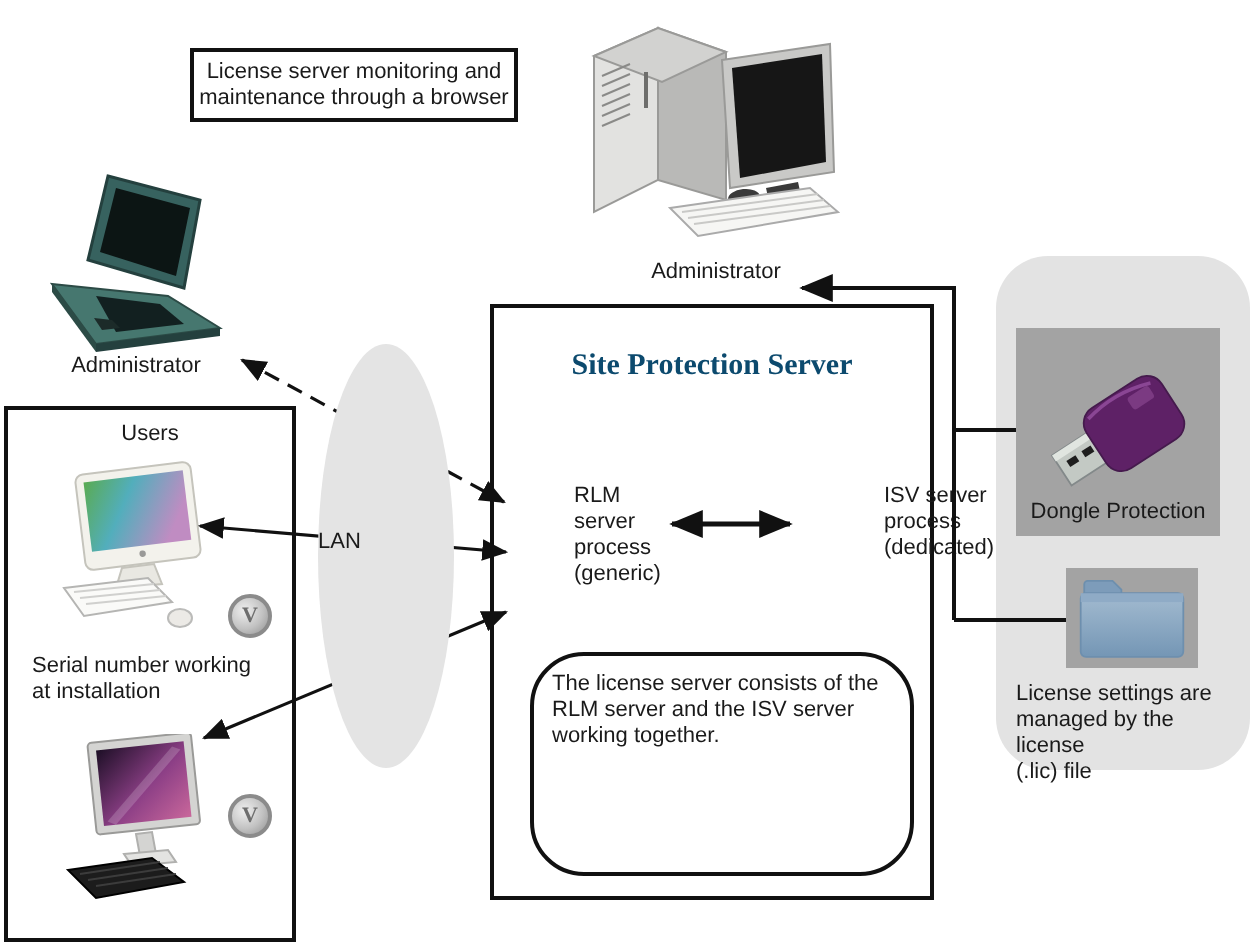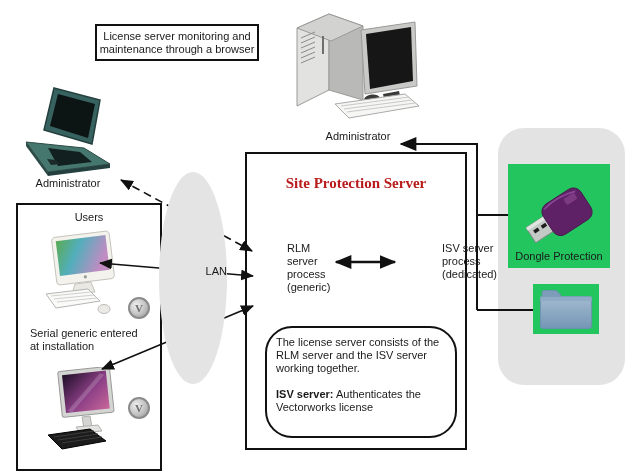--- a/index.html
+++ b/index.html
@@ -5,30 +5,30 @@
   * { margin:0; padding:0; box-sizing:border-box; }
   body { font-family:"Liberation Sans", sans-serif; background:#fff; }
   .canvas { position:relative; width:628px; height:476px; background:#fff; overflow:hidden; }
   .abs { position:absolute; }
   .lbl { font-size:11px; line-height:13px; color:#1a1a1a; }
   .center { text-align:center; }
   .pre { white-space:pre-line; }
 
   .note-box { left:95px; top:24px; width:164px; height:37px; border:2px solid #111;
               display:flex; align-items:center; justify-content:center; }
-  .users-box { left:16px; top:203px; width:146px; height:268px; border:2px solid #111; }
+  .users-box { left:2px; top:203px; width:146px; height:268px; border:2px solid #111; }
   .server-box { left:245px; top:152px; width:222px; height:298px; border:2px solid #111; }
-  .server-title { margin-top:21px; text-align:center; font:bold 15px "Liberation Serif", serif; color:#b91c1c; }
+  .server-title { margin-top:21px; text-align:center; font:bold 15px "Liberation Serif", serif; color:#0c4a6e; }
   .info-box { left:18px; top:172px; width:192px; height:112px; border:2px solid #111;
               border-radius:27px; padding:8px 9px; font-size:11px; line-height:13px; color:#1a1a1a; }
   .info-gap { height:13px; }
   .lan { left:159px; top:172px; width:68px; height:212px; border-radius:50%;
-         background:#e4e4e4; display:flex; align-items:center; justify-content:flex-end; z-index:6; }
+         background:#e4e4e4; display:flex; align-items:center; justify-content:flex-start; z-index:6; }
   .panel { left:498px; top:128px; width:127px; height:257px; border-radius:26px; background:#e3e3e3; }
-  .card { position:absolute; background:#22c55e; }
+  .card { position:absolute; background:#a3a3a3; }
   .dongle-card { left:10px; top:36px; width:102px; height:104px; display:flex; flex-direction:column;
                  align-items:center; justify-content:flex-end; padding-bottom:5px; }
   .folder-card { left:35px; top:156px; width:66px; height:50px; display:flex; align-items:center; justify-content:center; }
   .vbadge { width:22px; height:22px; border-radius:50%;
             background:radial-gradient(circle at 35% 35%, #efefef, #c2c2c2 55%, #909090);
             border:2px solid #8b8b8b; display:flex; align-items:center; justify-content:center;
             font:bold 11px "Liberation Serif", serif; color:#6e6e6e; }
   .overlay { left:0; top:0; z-index:5; pointer-events:none; }
 </style>
 </head>
@@ -100,21 +100,21 @@
         <line x1="7" y1="66" x2="47" y2="62"></line>
           <line x1="10" y1="69" x2="50" y2="65"></line>
         <line x1="13" y1="72" x2="53" y2="68"></line>
       </g>
       <ellipse cx="60" cy="79" rx="6" ry="4.5" fill="#eceae6" stroke="#bbbbb9"></ellipse>
     </svg>
     <div class="abs vbadge" style="left:110px; top:92px;">
       <span>V</span>
     </div>
 
-    <div class="abs lbl pre" style="left:12px; top:122px; width:128px;">Serial generic entered
+    <div class="abs lbl pre" style="left:12px; top:122px; width:128px;">Serial number working
 at installation</div>
 
     <svg class="abs" style="left:26px; top:162px;" width="80" height="90" viewBox="0 0 80 90">
       <defs>
         <linearGradient id="g_mon" x1="0" y1="0" x2="1" y2="1">
           <stop offset="0" stop-color="#1d0f26"></stop>
             <stop offset="0.55" stop-color="#8c3f86"></stop>
           <stop offset="1" stop-color="#c9679b"></stop>
         </linearGradient>
       </defs>
@@ -146,21 +146,20 @@
     <div class="abs lbl pre" style="left:40px; top:88px;">RLM
 server
 process
 (generic)</div>
     <div class="abs lbl pre" style="left:159px; top:88px;margin-left:36px;">ISV server
 process
 (dedicated)</div>
     <div class="abs info-box">
       <div>The license server consists of the RLM server and the ISV server working together.</div>
       <div class="info-gap"></div>
-      <div><b>ISV server:</b><span> Authenticates the Vectorworks license</span></div>
     </div>
   </div>
 
   <div class="abs panel">
 
     <div class="card dongle-card">
       <svg width="92" height="70" viewBox="0 0 92 78">
         <g transform="rotate(-33 46 40)">
           <rect x="8" y="31" width="25" height="20" fill="#c3c9c4" stroke="#83898a"></rect>
           <rect x="8" y="31" width="25" height="4" fill="#e0e5e0"></rect>
@@ -181,20 +180,23 @@
             <stop offset="0" stop-color="#a3bbd0"></stop>
               <stop offset="1" stop-color="#7496b5"></stop>
           </linearGradient>
         </defs>
         <path d="M6,14 v-7 a2,2 0 0 1 2,-2 h14 l5,5 v4 z" fill="#7d9cba" stroke="#6d8fae"></path>
         <rect x="4" y="12" width="58" height="36" rx="3" fill="url(#g_folder)" stroke="#6d8fae"></rect>
         <rect x="4" y="12" width="58" height="5" fill="#8fabc6"></rect>
       </svg>
     </div>
 
+    <div class="abs lbl pre" style="left:10px; top:213px; width:114px;">License settings are
+managed by the license
+(.lic) file</div>
   </div>
 
   <svg class="abs overlay" width="628" height="476" viewBox="0 0 628 476">
     <defs>
       <marker id="mArrow" viewBox="0 0 12 10" refX="11" refY="5" markerWidth="13" markerHeight="11" orient="auto-start-reverse" markerUnits="userSpaceOnUse">
         <path d="M0,0 L12,5 L0,10 z" fill="#111"></path>
       </marker>
       <marker id="mArrowBig" viewBox="0 0 12 10" refX="11" refY="5" markerWidth="17" markerHeight="14" orient="auto-start-reverse" markerUnits="userSpaceOnUse">
         <path d="M0,0 L12,5 L0,10 z" fill="#111"></path>
       </marker>

